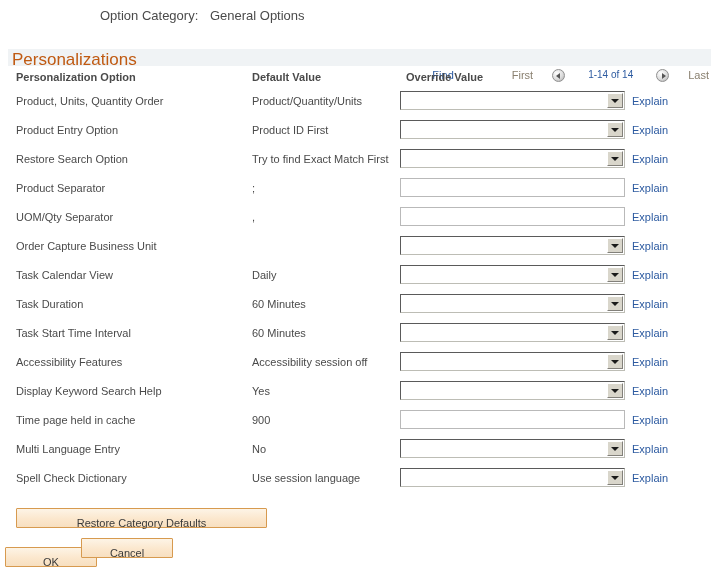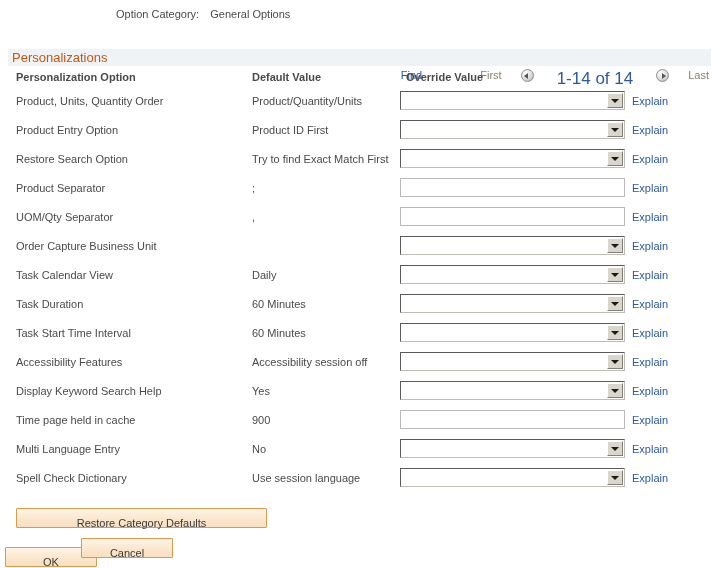--- a/index.html
+++ b/index.html
@@ -20,23 +20,23 @@
   
   #page-title-row {
     position: absolute;
     left: 0;
     top: 8px;
     width: 719px;
     height: 24px;
   }
   #page-title-row .title-inner {
     position: absolute;
-    left: 116px;
+    left: 100px;
     top: 0;
-    font-size: 11px;
+    font-size: 13px;
     color: #4a4a4a;
     white-space: nowrap;
   }
   #page-title-row .title-label {
     margin-right: 8px;
   }
 
   
   #grid-panel {
     position: absolute;
@@ -49,21 +49,21 @@
   #grid-title-bar {
     position: relative;
     height: 17px;
     background: #f0f3f5;
     border-top: 1px solid #ffffff;
   }
   #grid-title-bar .grid-caption {
     position: absolute;
     left: 4px;
     top: 1px;
-    font-size: 13px;
+    font-size: 17px;
     color: #c05a12;
     white-space: nowrap;
   }
   #grid-nav {
     position: absolute;
     right: 2px;
     top: 1px;
     display: flex;
     align-items: flex-start;
     gap: 16px;
@@ -77,21 +77,21 @@
     cursor: pointer;
     margin-right: 42px;
   }
   #grid-nav .nav-first,
   #grid-nav .nav-last {
     font-size: 11px;
     color: #8a8070;
     cursor: default;
   }
   #grid-nav .nav-range {
-    font-size: 17px;
+    font-size: 10px;
     color: #2c5aa0;
     cursor: pointer;
     margin: 0 4px;
   }
   .nav-arrow {
     display: inline-block;
     width: 13px;
     height: 13px;
     border-radius: 50%;
     background: radial-gradient(circle at 35% 30%, #ffffff 0%, #dcdcdc 55%, #a8a8a8 100%);

